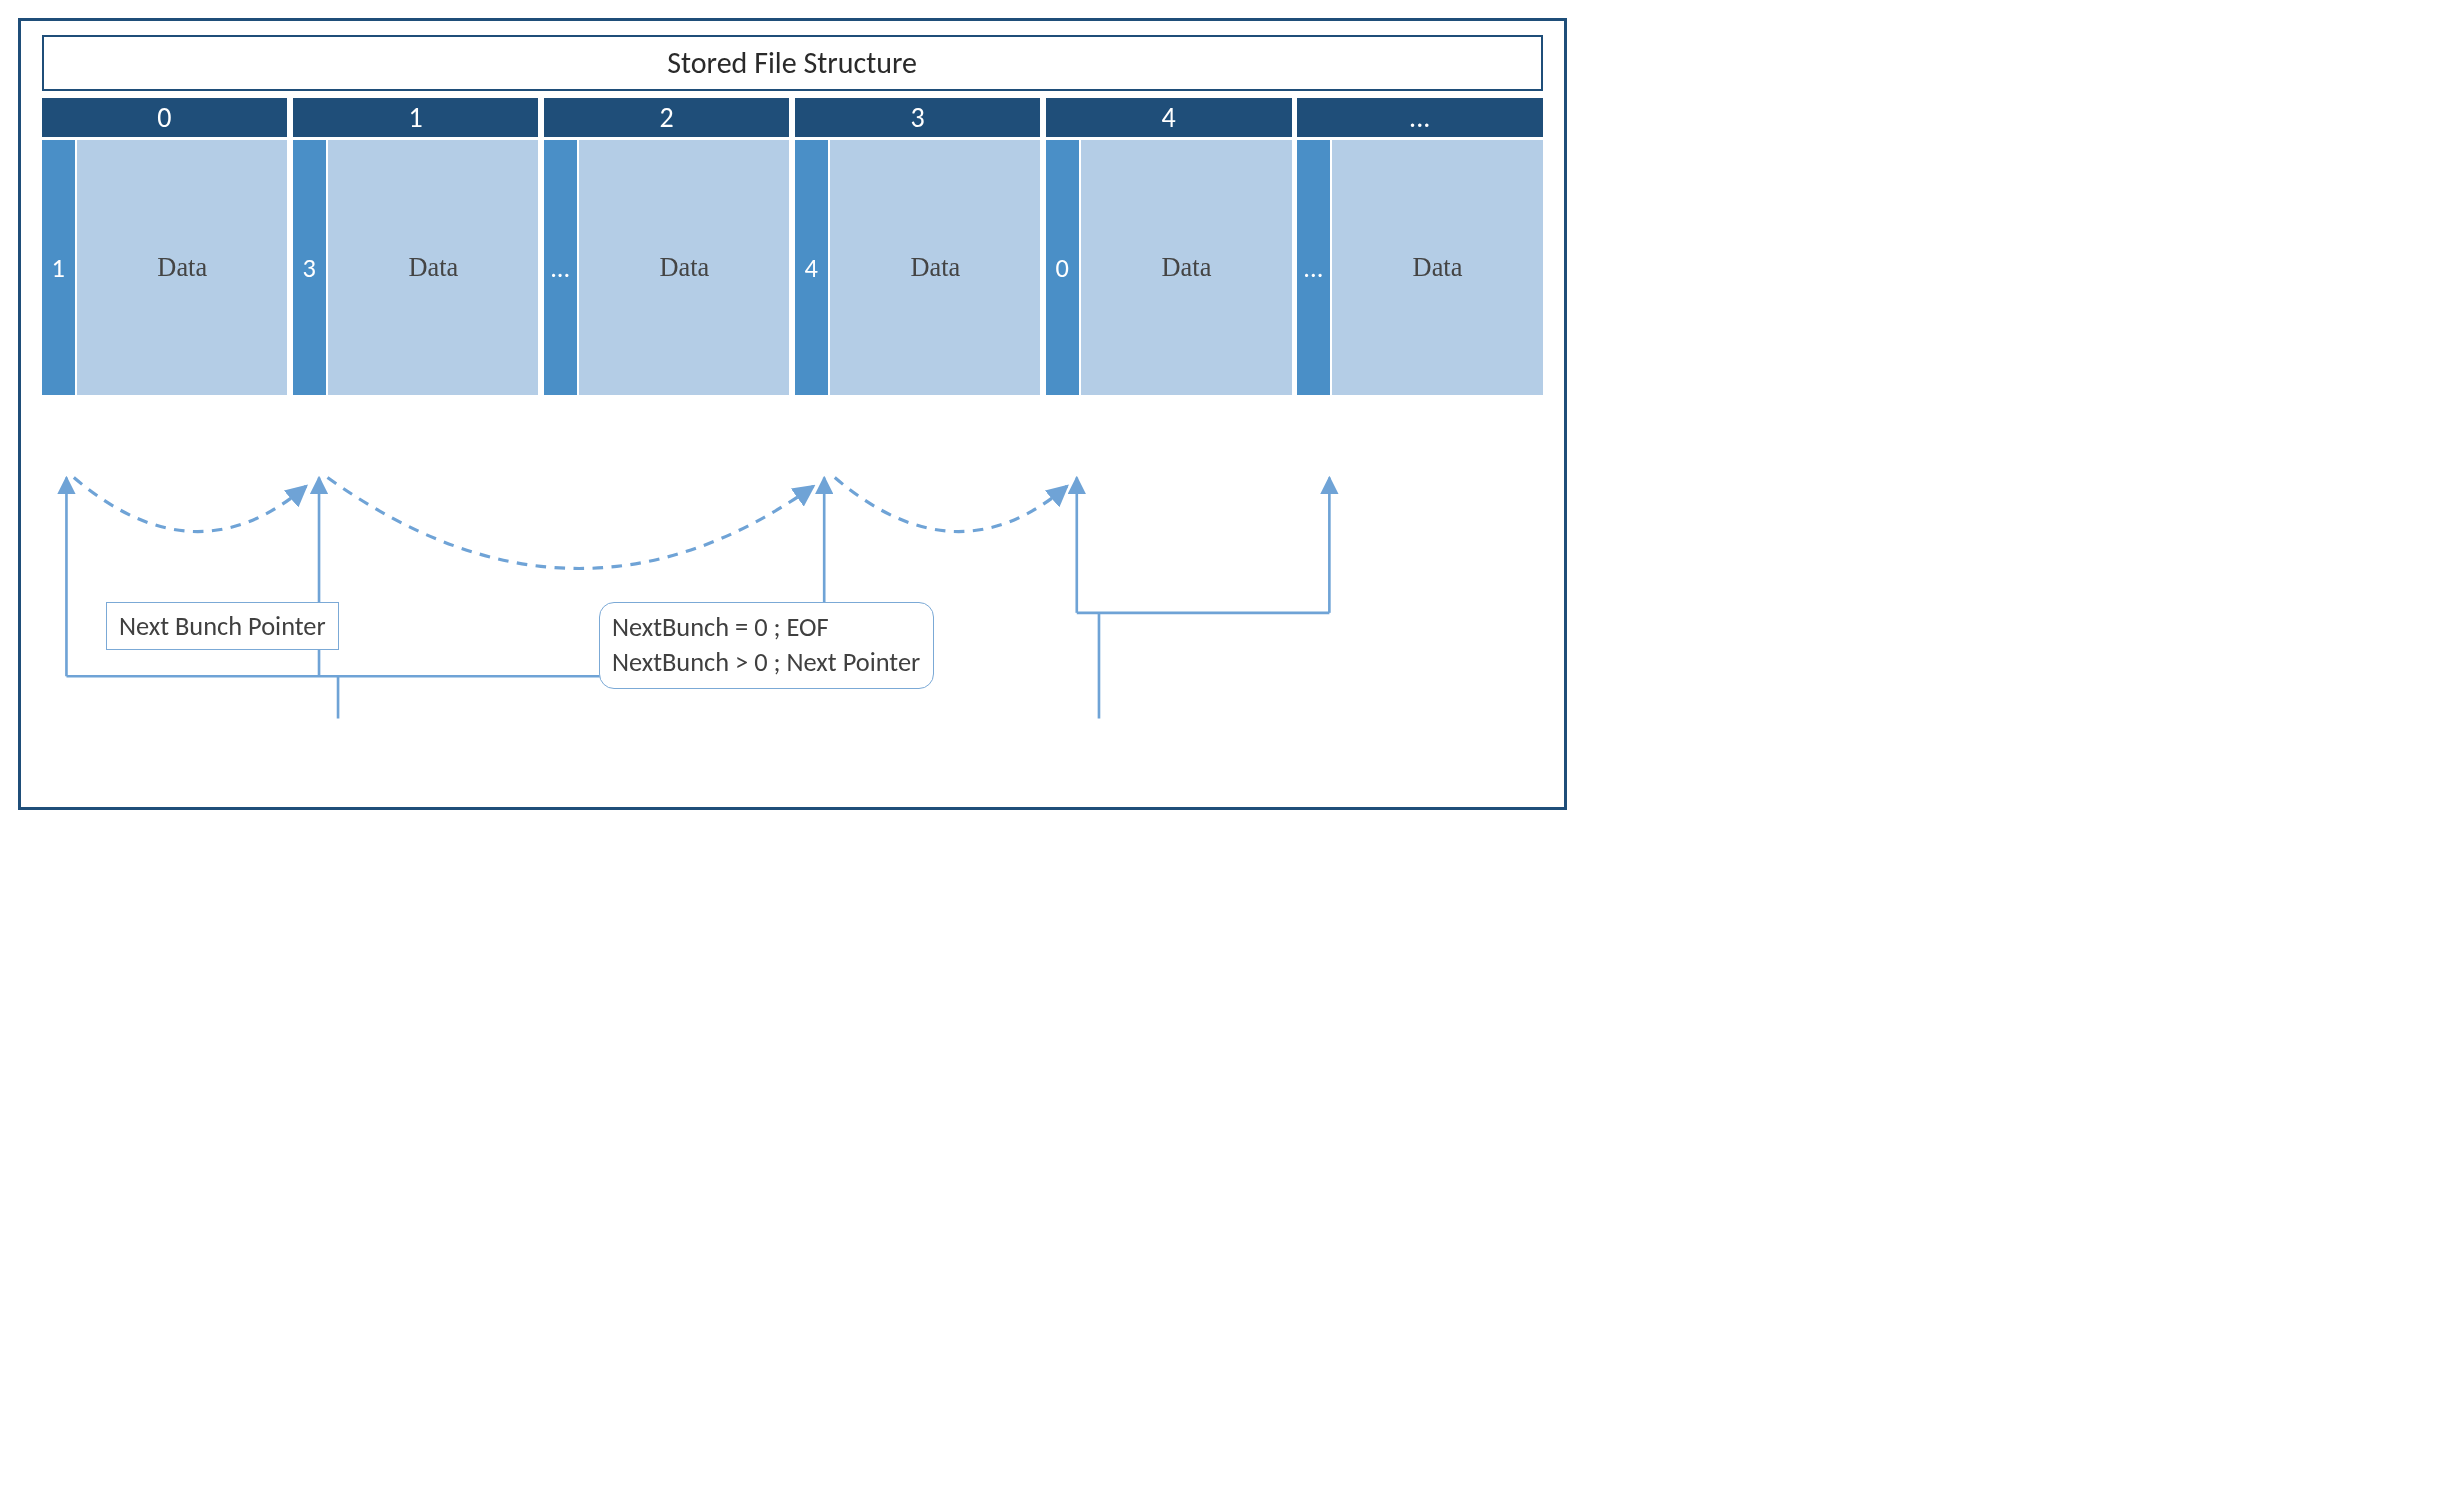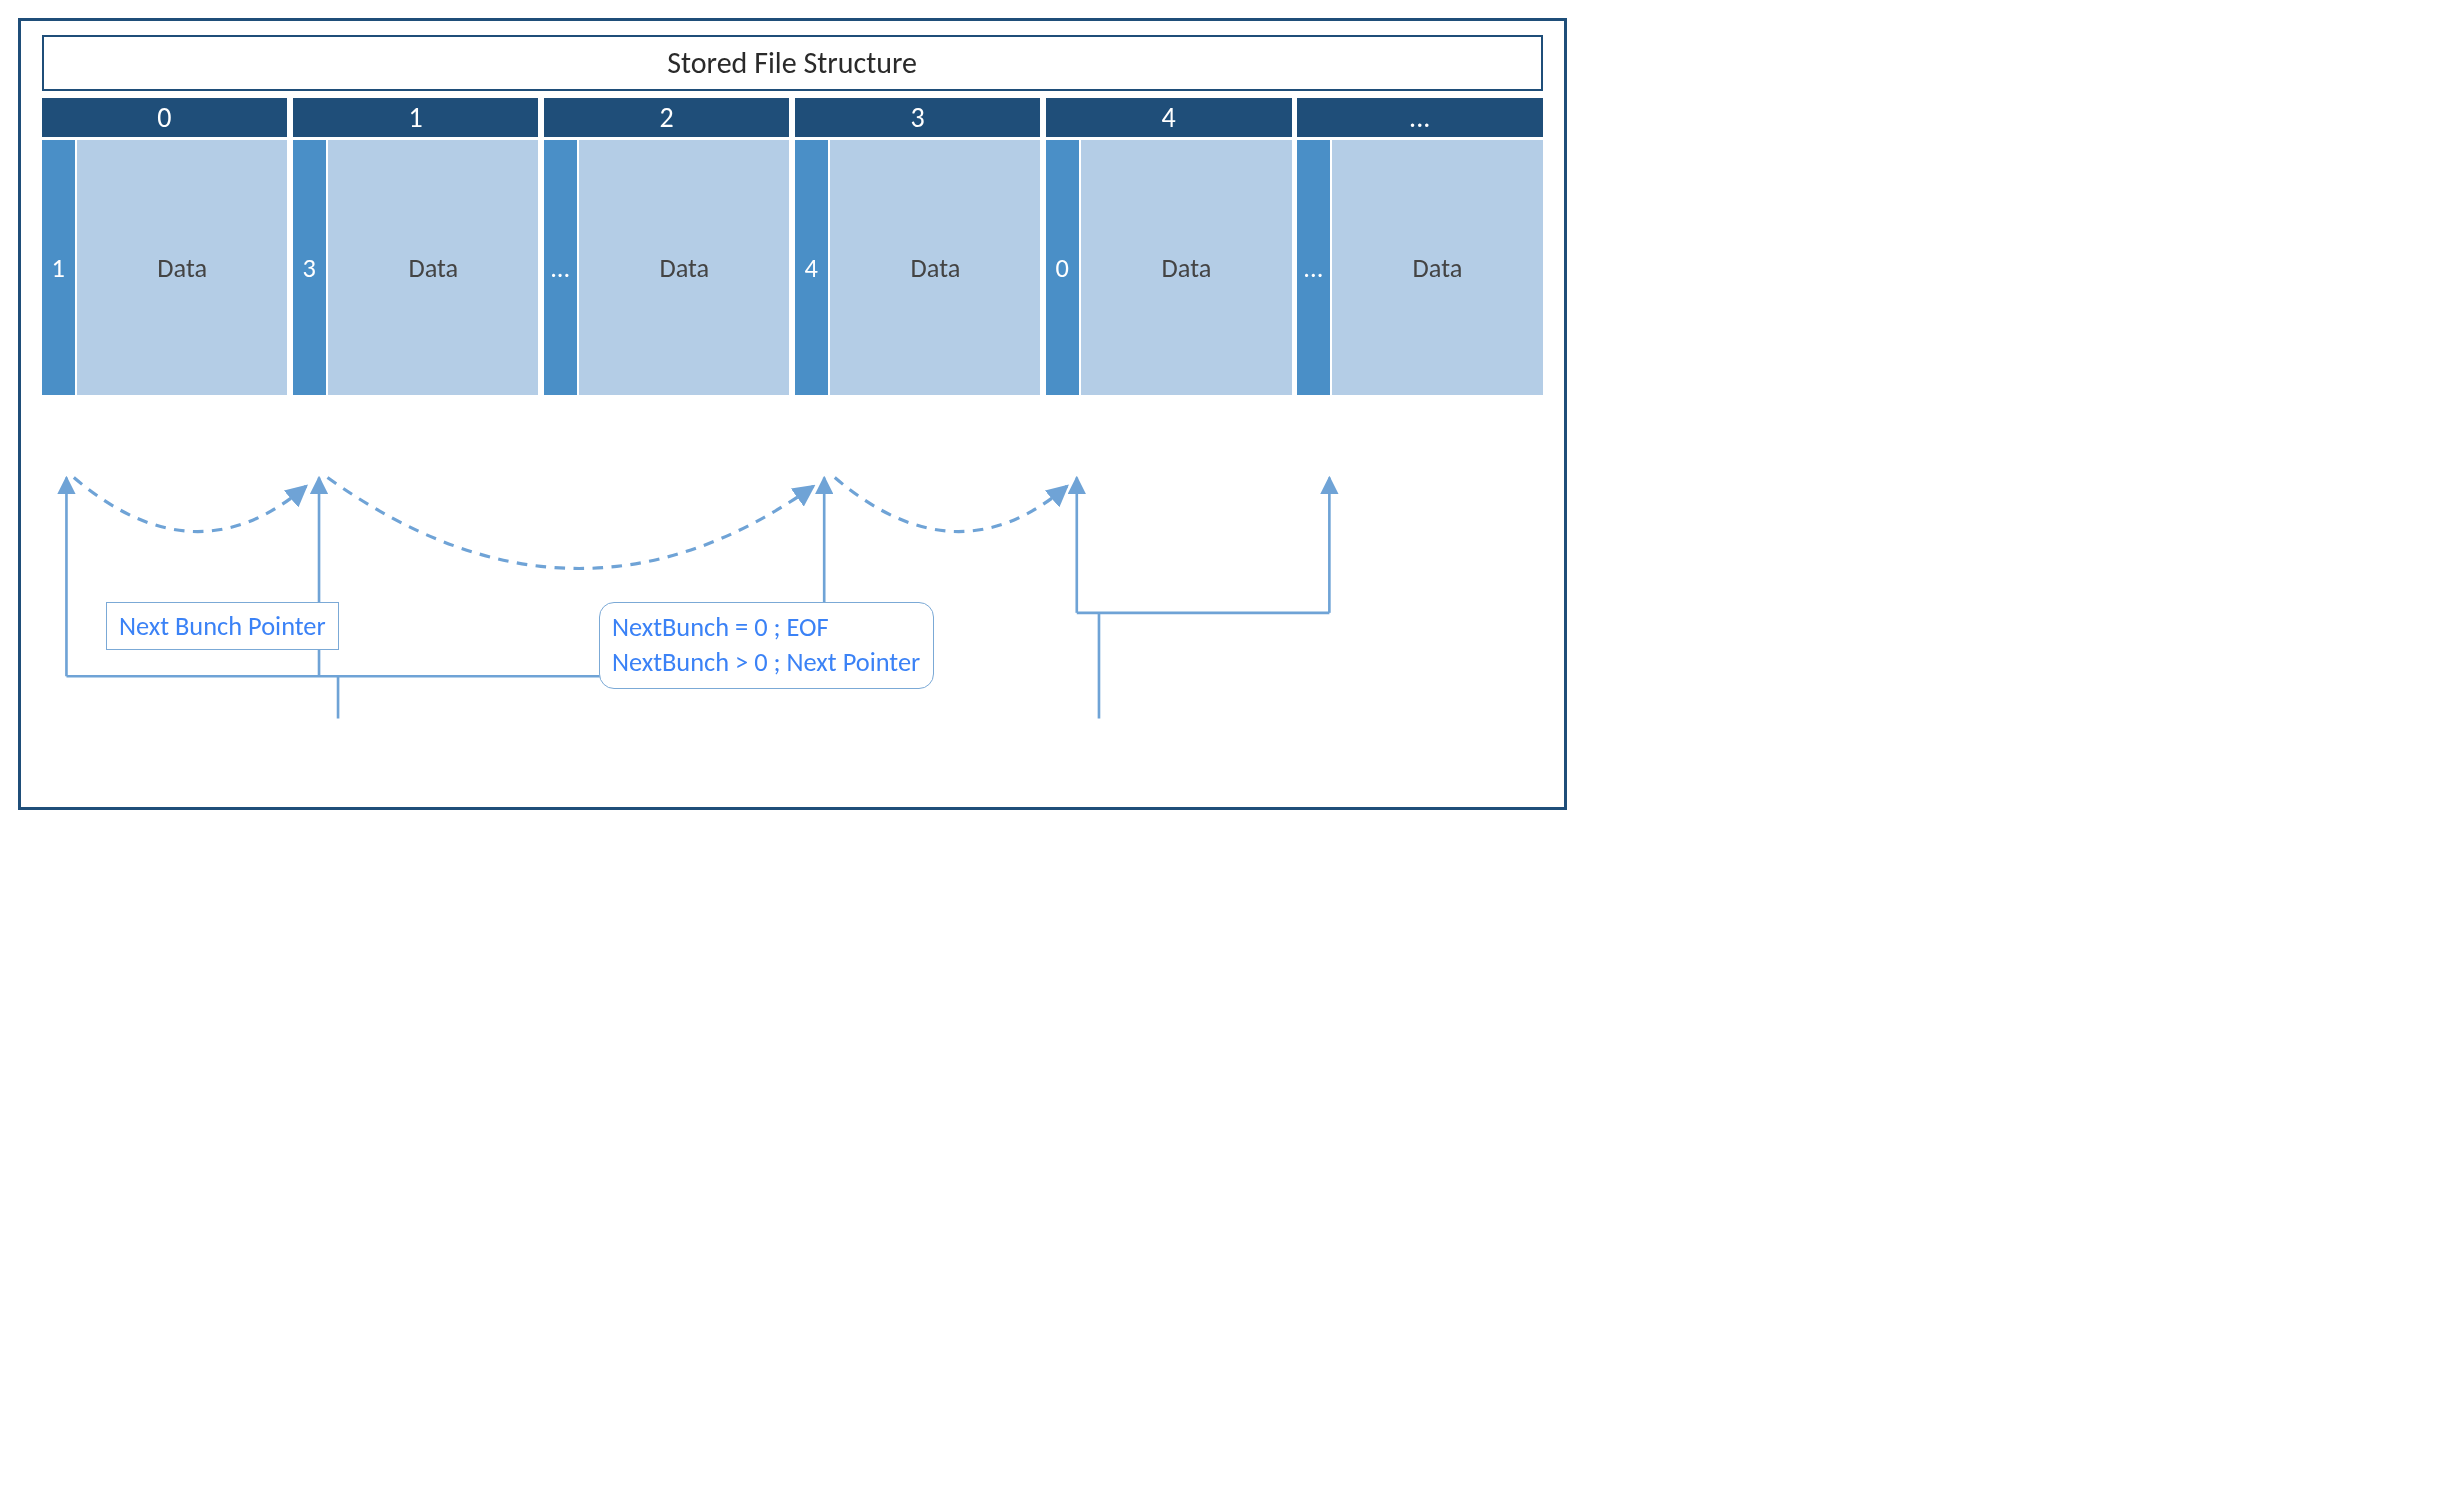--- a/index.html
+++ b/index.html
@@ -65,33 +65,34 @@
   }
   .data-cell {
     flex: 1;
     background: #b4cde6;
     color: #444;
     display: flex;
     align-items: center;
     justify-content: center;
     font-size: 26.4px;
     margin-left: 2.6px;
+    font-family: Liberation Serif, serif;
   }
   .svg-layer {
     position: absolute;
     top: 0; left: 0; right: 0; bottom: 0;
     pointer-events: none;
   }
   .label-box {
     position: absolute;
     border: 1.8px solid #7ba9d6;
     background: #fff;
     padding: 7px 12.3px;
     font-size: 26.4px;
-    color: #3b82f6;
+    color: #404040;
   }
   .label-left {
     left: 85px;
     top: 581px;
   }
   .label-right {
     left: 578px;
     top: 581px;
     line-height: 1.35;
     border-radius: 15px;

